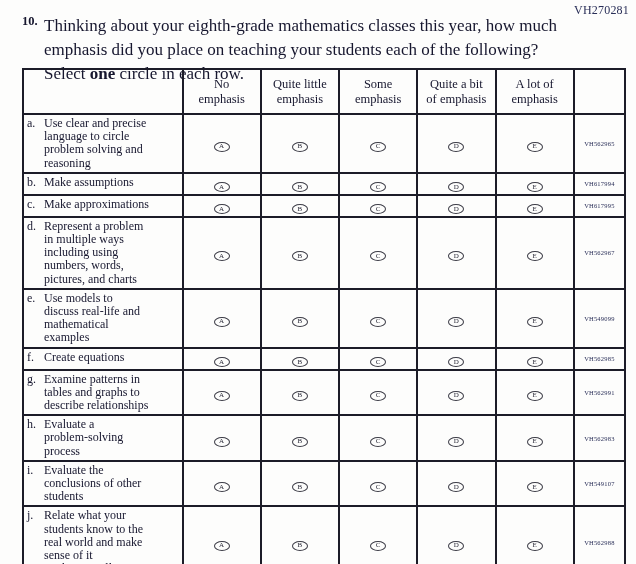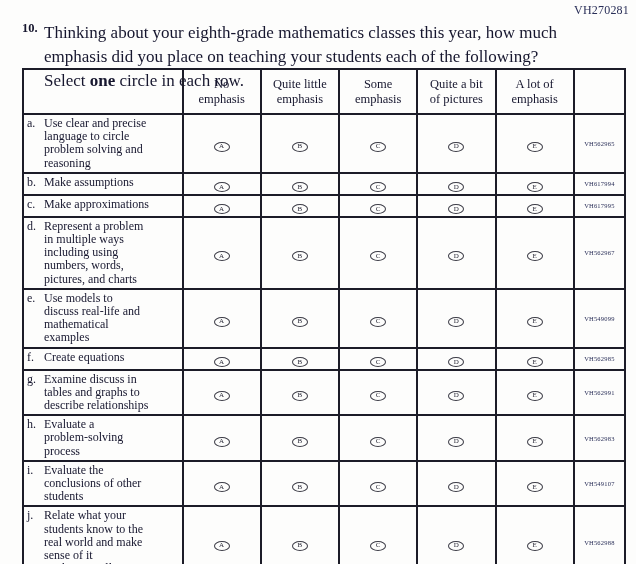--- a/index.html
+++ b/index.html
@@ -9,21 +9,21 @@
     background:#fdfdfc;
     font-family:"Liberation Serif", serif;
     color:#16162e;
     overflow:hidden;
   }
   .form-code-top {
     position:absolute; top:3px; right:7px;
     font-size:12px; letter-spacing:0.2px; color:#2a2f58;
   }
   .question {
-    position:absolute; top:21px; left:22px; width:560px;
+    position:absolute; top:14px; left:22px; width:560px;
     display:flex;
   }
   .q-num {
     font-weight:bold; width:22px; flex-shrink:0;
     font-size:12.5px; line-height:15px;
   }
   .q-text {
     font-size:17px; line-height:24px; width:538px;
   }
   .q-bold { font-weight:bold; }
@@ -83,21 +83,21 @@
   <thead>
     <tr id="header-row">
         <th class="c-stmt"></th>
         <th class="c-opt">No
 emphasis</th>
         <th class="c-opt">Quite little
 emphasis</th>
         <th class="c-opt">Some
 emphasis</th>
         <th class="c-opt">Quite a bit
-of pictures</th>
+of emphasis</th>
         <th class="c-opt">A lot of
 emphasis</th>
         <th class="c-code"></th>
       </tr>
   </thead>
   <tbody id="table-body">
       <tr>
         <td class="stmt">
           <div class="row-flex">
             <span class="letter">a.</span>
@@ -188,21 +188,21 @@
         <td class="opt"><span class="bubble">B</span></td>
         <td class="opt"><span class="bubble">C</span></td>
         <td class="opt"><span class="bubble">D</span></td>
         <td class="opt"><span class="bubble">E</span></td>
         <td class="code">VH562985</td>
       </tr>
       <tr>
         <td class="stmt">
           <div class="row-flex">
             <span class="letter">g.</span>
-            <span class="text">Examine discuss in
+            <span class="text">Examine patterns in
 tables and graphs to
 describe relationships</span>
           </div>
         </td>
         <td class="opt"><span class="bubble">A</span></td>
         <td class="opt"><span class="bubble">B</span></td>
         <td class="opt"><span class="bubble">C</span></td>
         <td class="opt"><span class="bubble">D</span></td>
         <td class="opt"><span class="bubble">E</span></td>
         <td class="code">VH562991</td>

